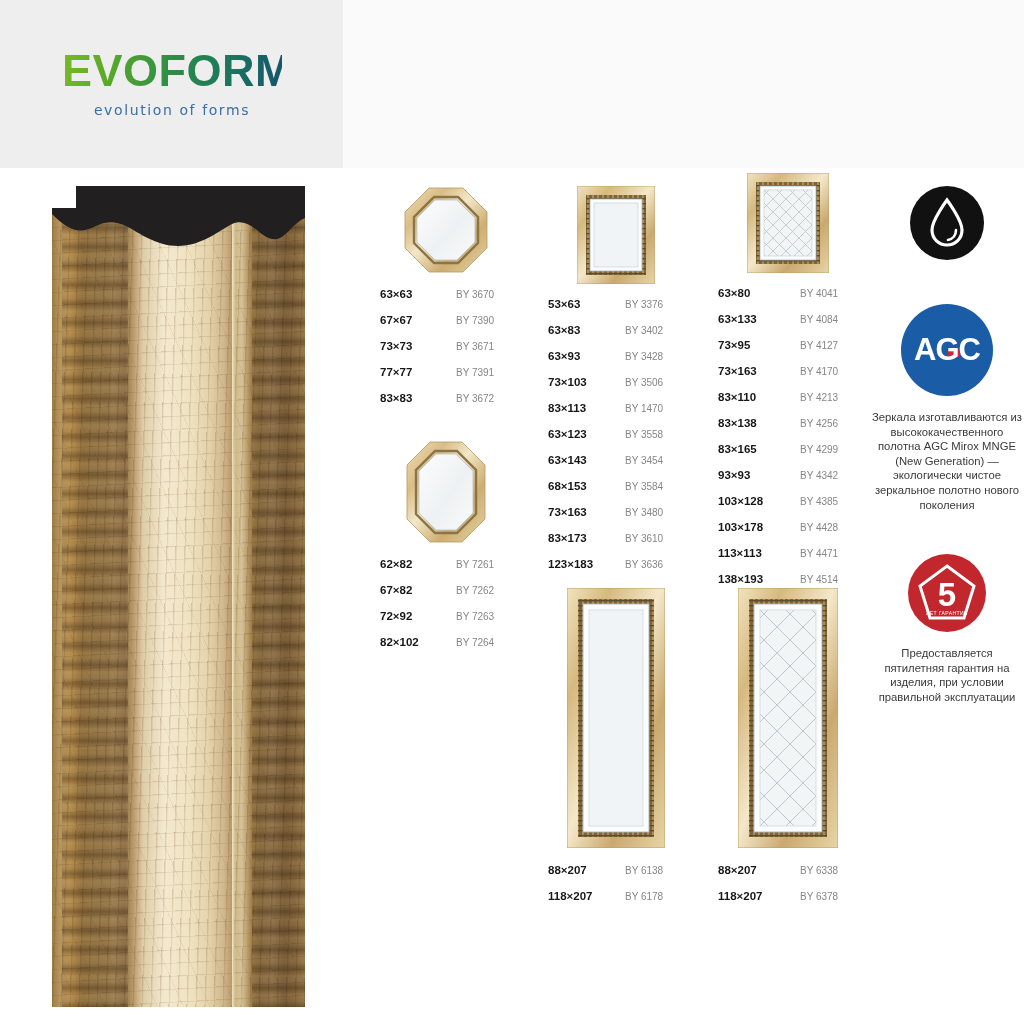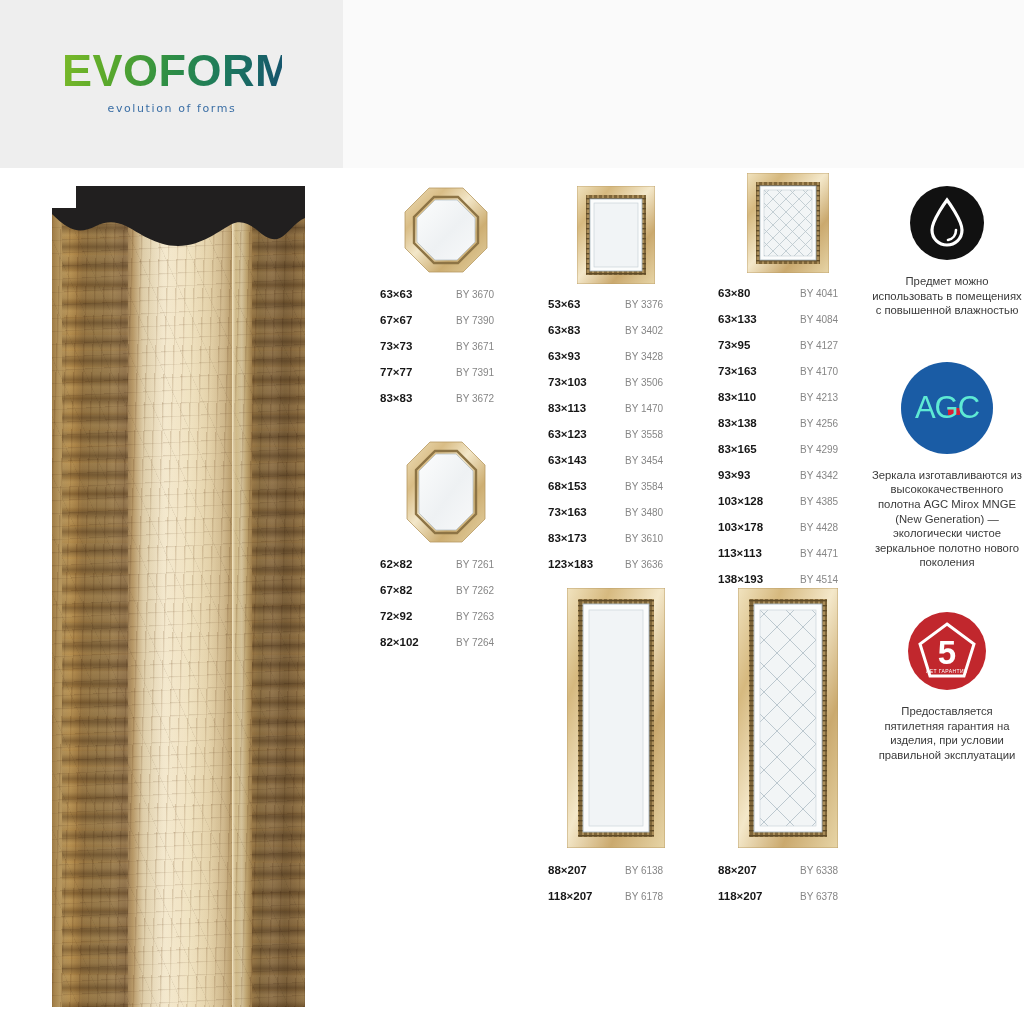--- a/index.html
+++ b/index.html
@@ -28,21 +28,21 @@
     position:absolute; left:62px; top:48px; width:220px; text-align:center;
   }
   .logo-mark {
     font-size:45px; font-weight:bold; letter-spacing:0.5px; line-height:1;
     background:linear-gradient(100deg,#7ab929 0%,#5aa92b 22%,#2f8f44 48%,#1d7a5c 72%,#15536e 100%);
     -webkit-background-clip:text; background-clip:text;
     color:transparent; -webkit-text-fill-color:transparent;
     white-space:nowrap;
   }
   .logo-tagline {
-    margin-top:9px; font-size:11px; color:#3a6ea5; letter-spacing:1.6px;
+    margin-top:9px; font-size:14px; color:#3a6ea5; letter-spacing:1.6px;
     font-family:"DejaVu Sans", sans-serif;
   }
   .header-title {
     position:absolute; left:343px; top:52px; width:681px;
     text-align:center; color:#1b1b1b;
   }
   .header-title .line { font-size:21px; line-height:31px; font-weight:400; }
 
   
   .frame-sample {
@@ -141,21 +141,21 @@
 
   .drop-circle {
     width:74px; height:74px; border-radius:50%; background:#111111;
     position:relative;
   }
   .agc-circle {
     width:92px; height:92px; border-radius:50%; background:#1a5ca5;
     display:flex; align-items:center; justify-content:center; position:relative;
   }
   .agc-text {
-    color:#5eead4; font-weight:normal; font-size:31px; letter-spacing:-1px;
+    color:#ffffff; font-weight:bold; font-size:31px; letter-spacing:-1px;
     font-family:"Liberation Sans", sans-serif; position:relative; z-index:2;
   }
   .agc-red {
     position:absolute; left:47px; top:46px; width:12px; height:7px;
     background:#d81f35; z-index:1;
   }
   .warranty-circle {
     width:78px; height:78px; border-radius:50%; background:#c1272d;
     position:relative; display:flex; align-items:center; justify-content:center;
   }
@@ -463,21 +463,20 @@
 
   <div class="badge-block">
     <div class="badge-icon-wrap">
       <div class="drop-circle">
         <svg width="74" height="74" viewBox="0 0 74 74">
           <path d="M37,14 C37,14 22,34 22,44 C22,53 29,59 37,59 C45,59 52,53 52,44 C52,34 37,14 37,14 Z" fill="none" stroke="#ffffff" stroke-width="3.2"></path>
           <path d="M46,44 C46,49 43,53 38,54" fill="none" stroke="#ffffff" stroke-width="2.6" stroke-linecap="round"></path>
         </svg>
       </div>
     </div>
-    <div class="badge-text">Предмет можно использовать в помещениях с повышенной влажностью</div>
   </div>
 
   <div class="badge-block" style="margin-top:44px;">
     <div class="badge-icon-wrap">
       <div class="agc-circle">
         <div class="agc-red"></div>
         <div class="agc-text">AGC</div>
       </div>
     </div>
     <div class="badge-text">Зеркала изготавливаются из высококачественного полотна AGC Mirox MNGE (New Generation) — экологически чистое зеркальное полотно нового поколения</div>

